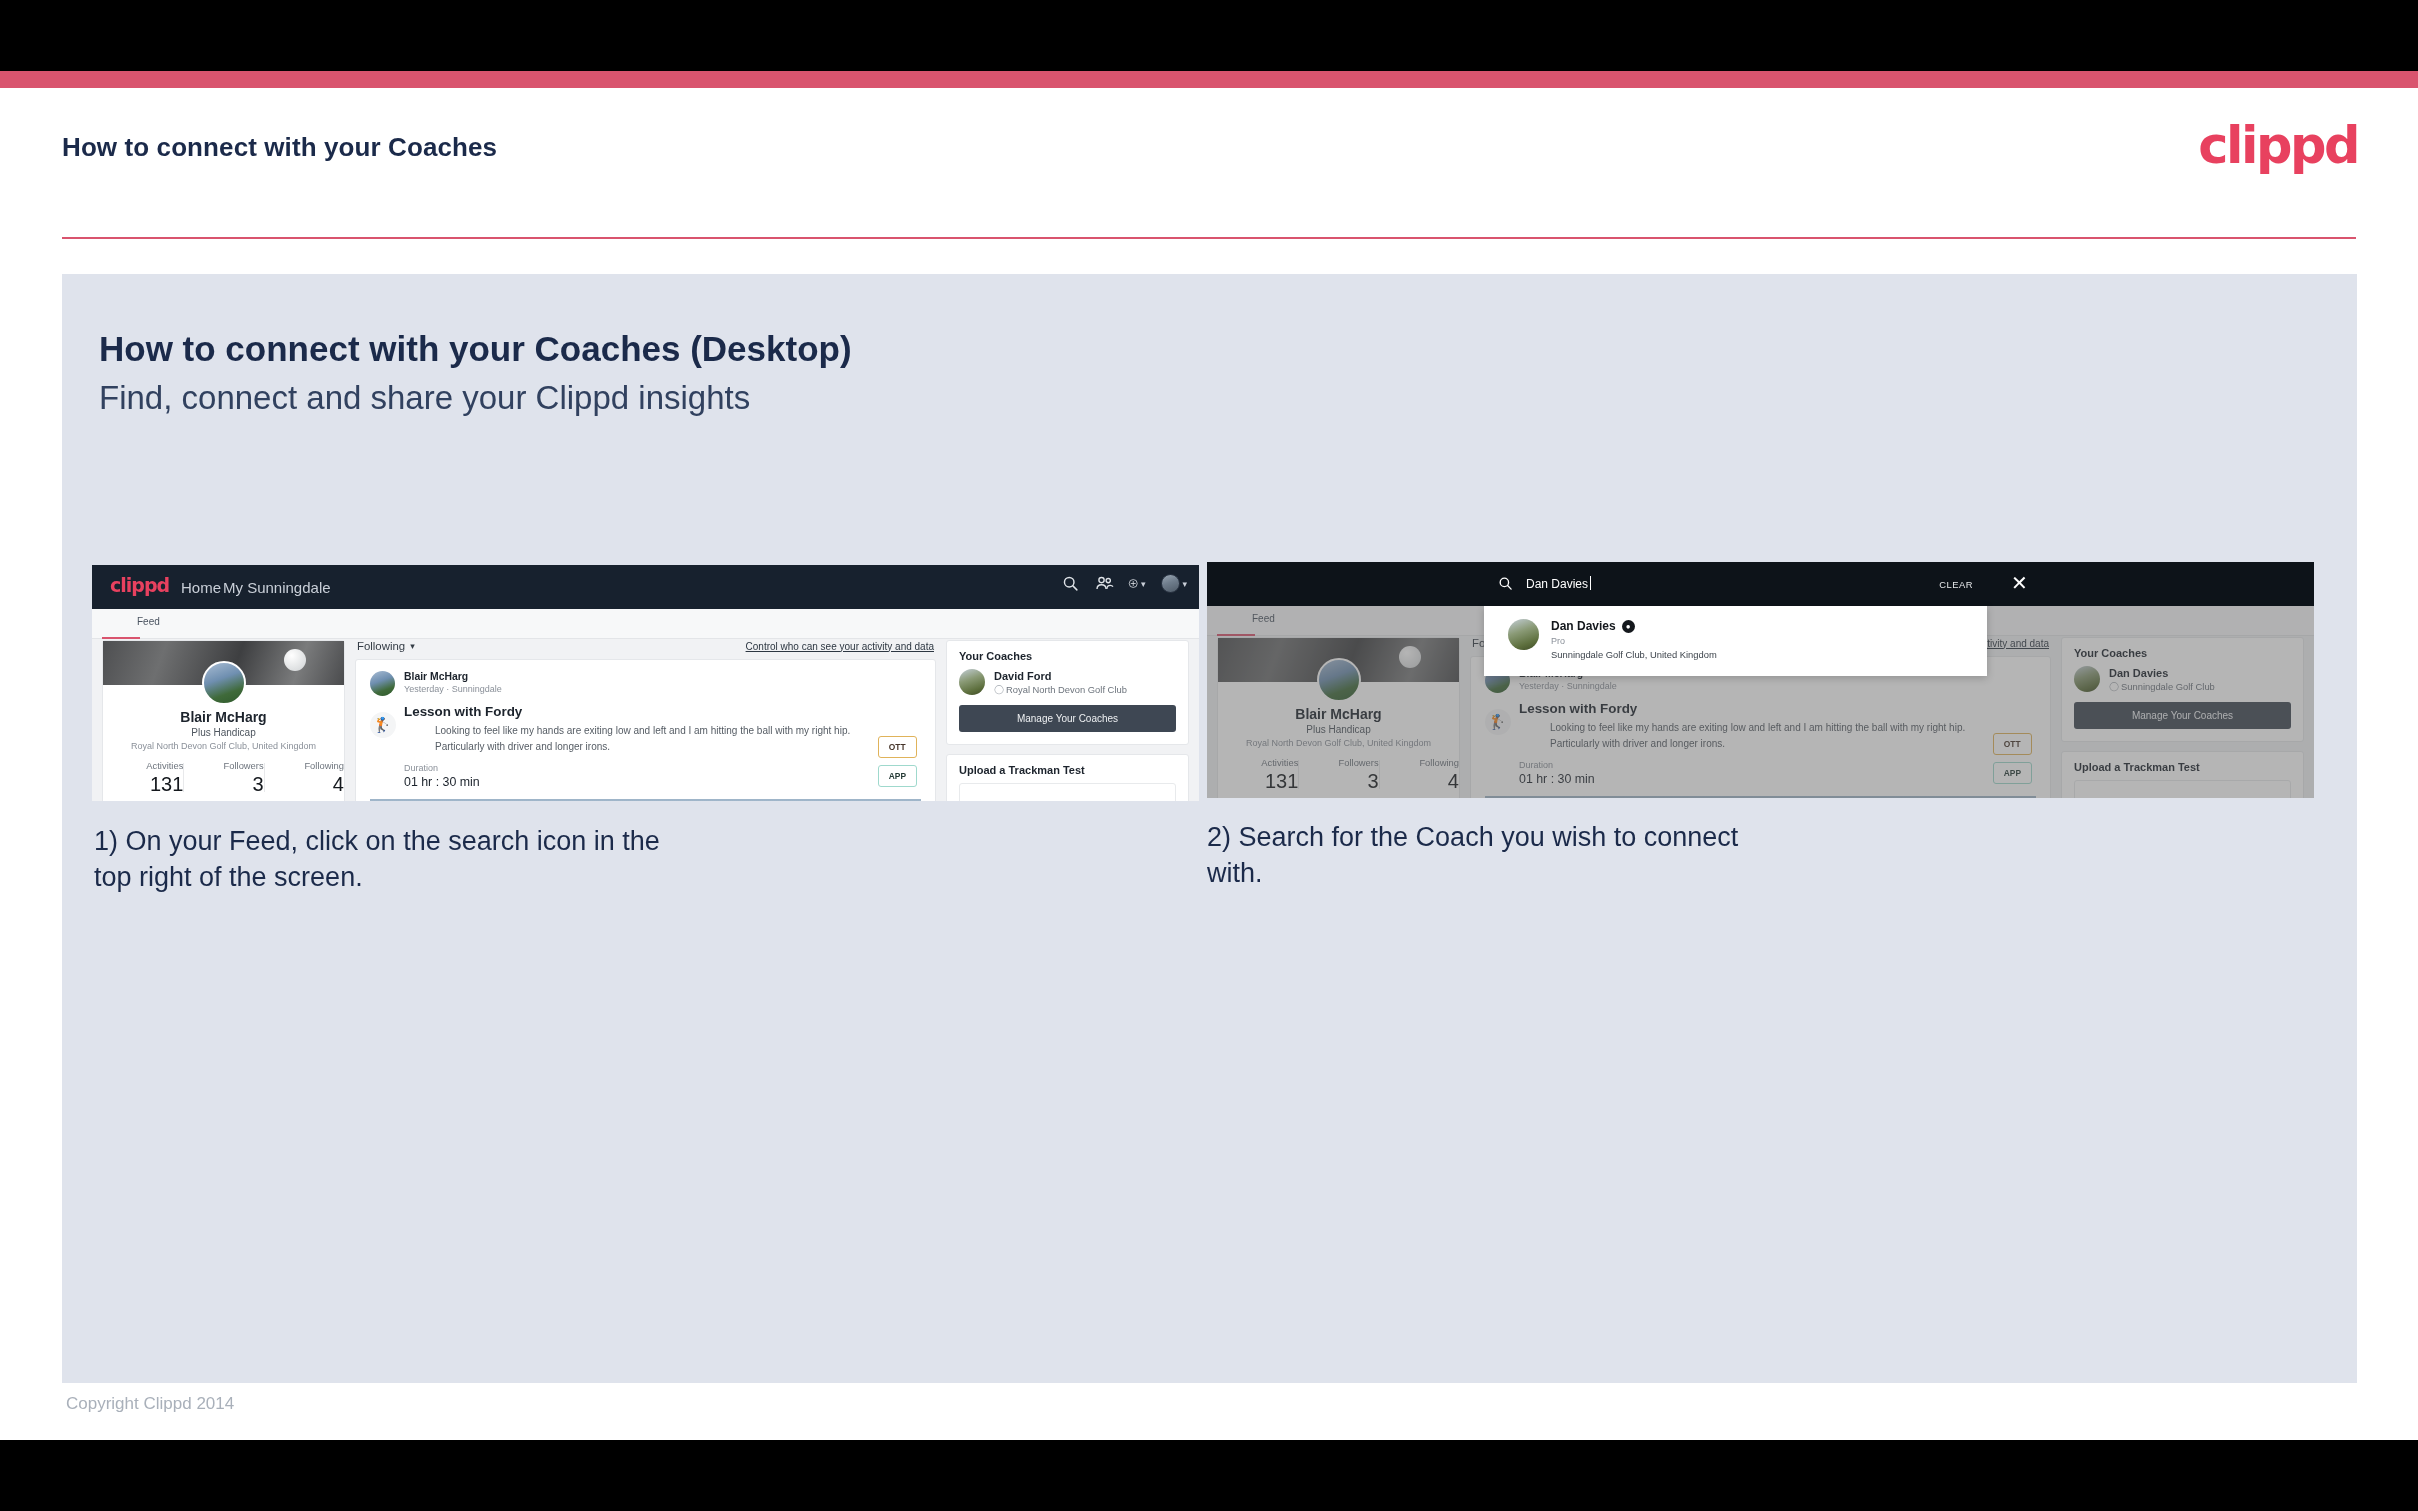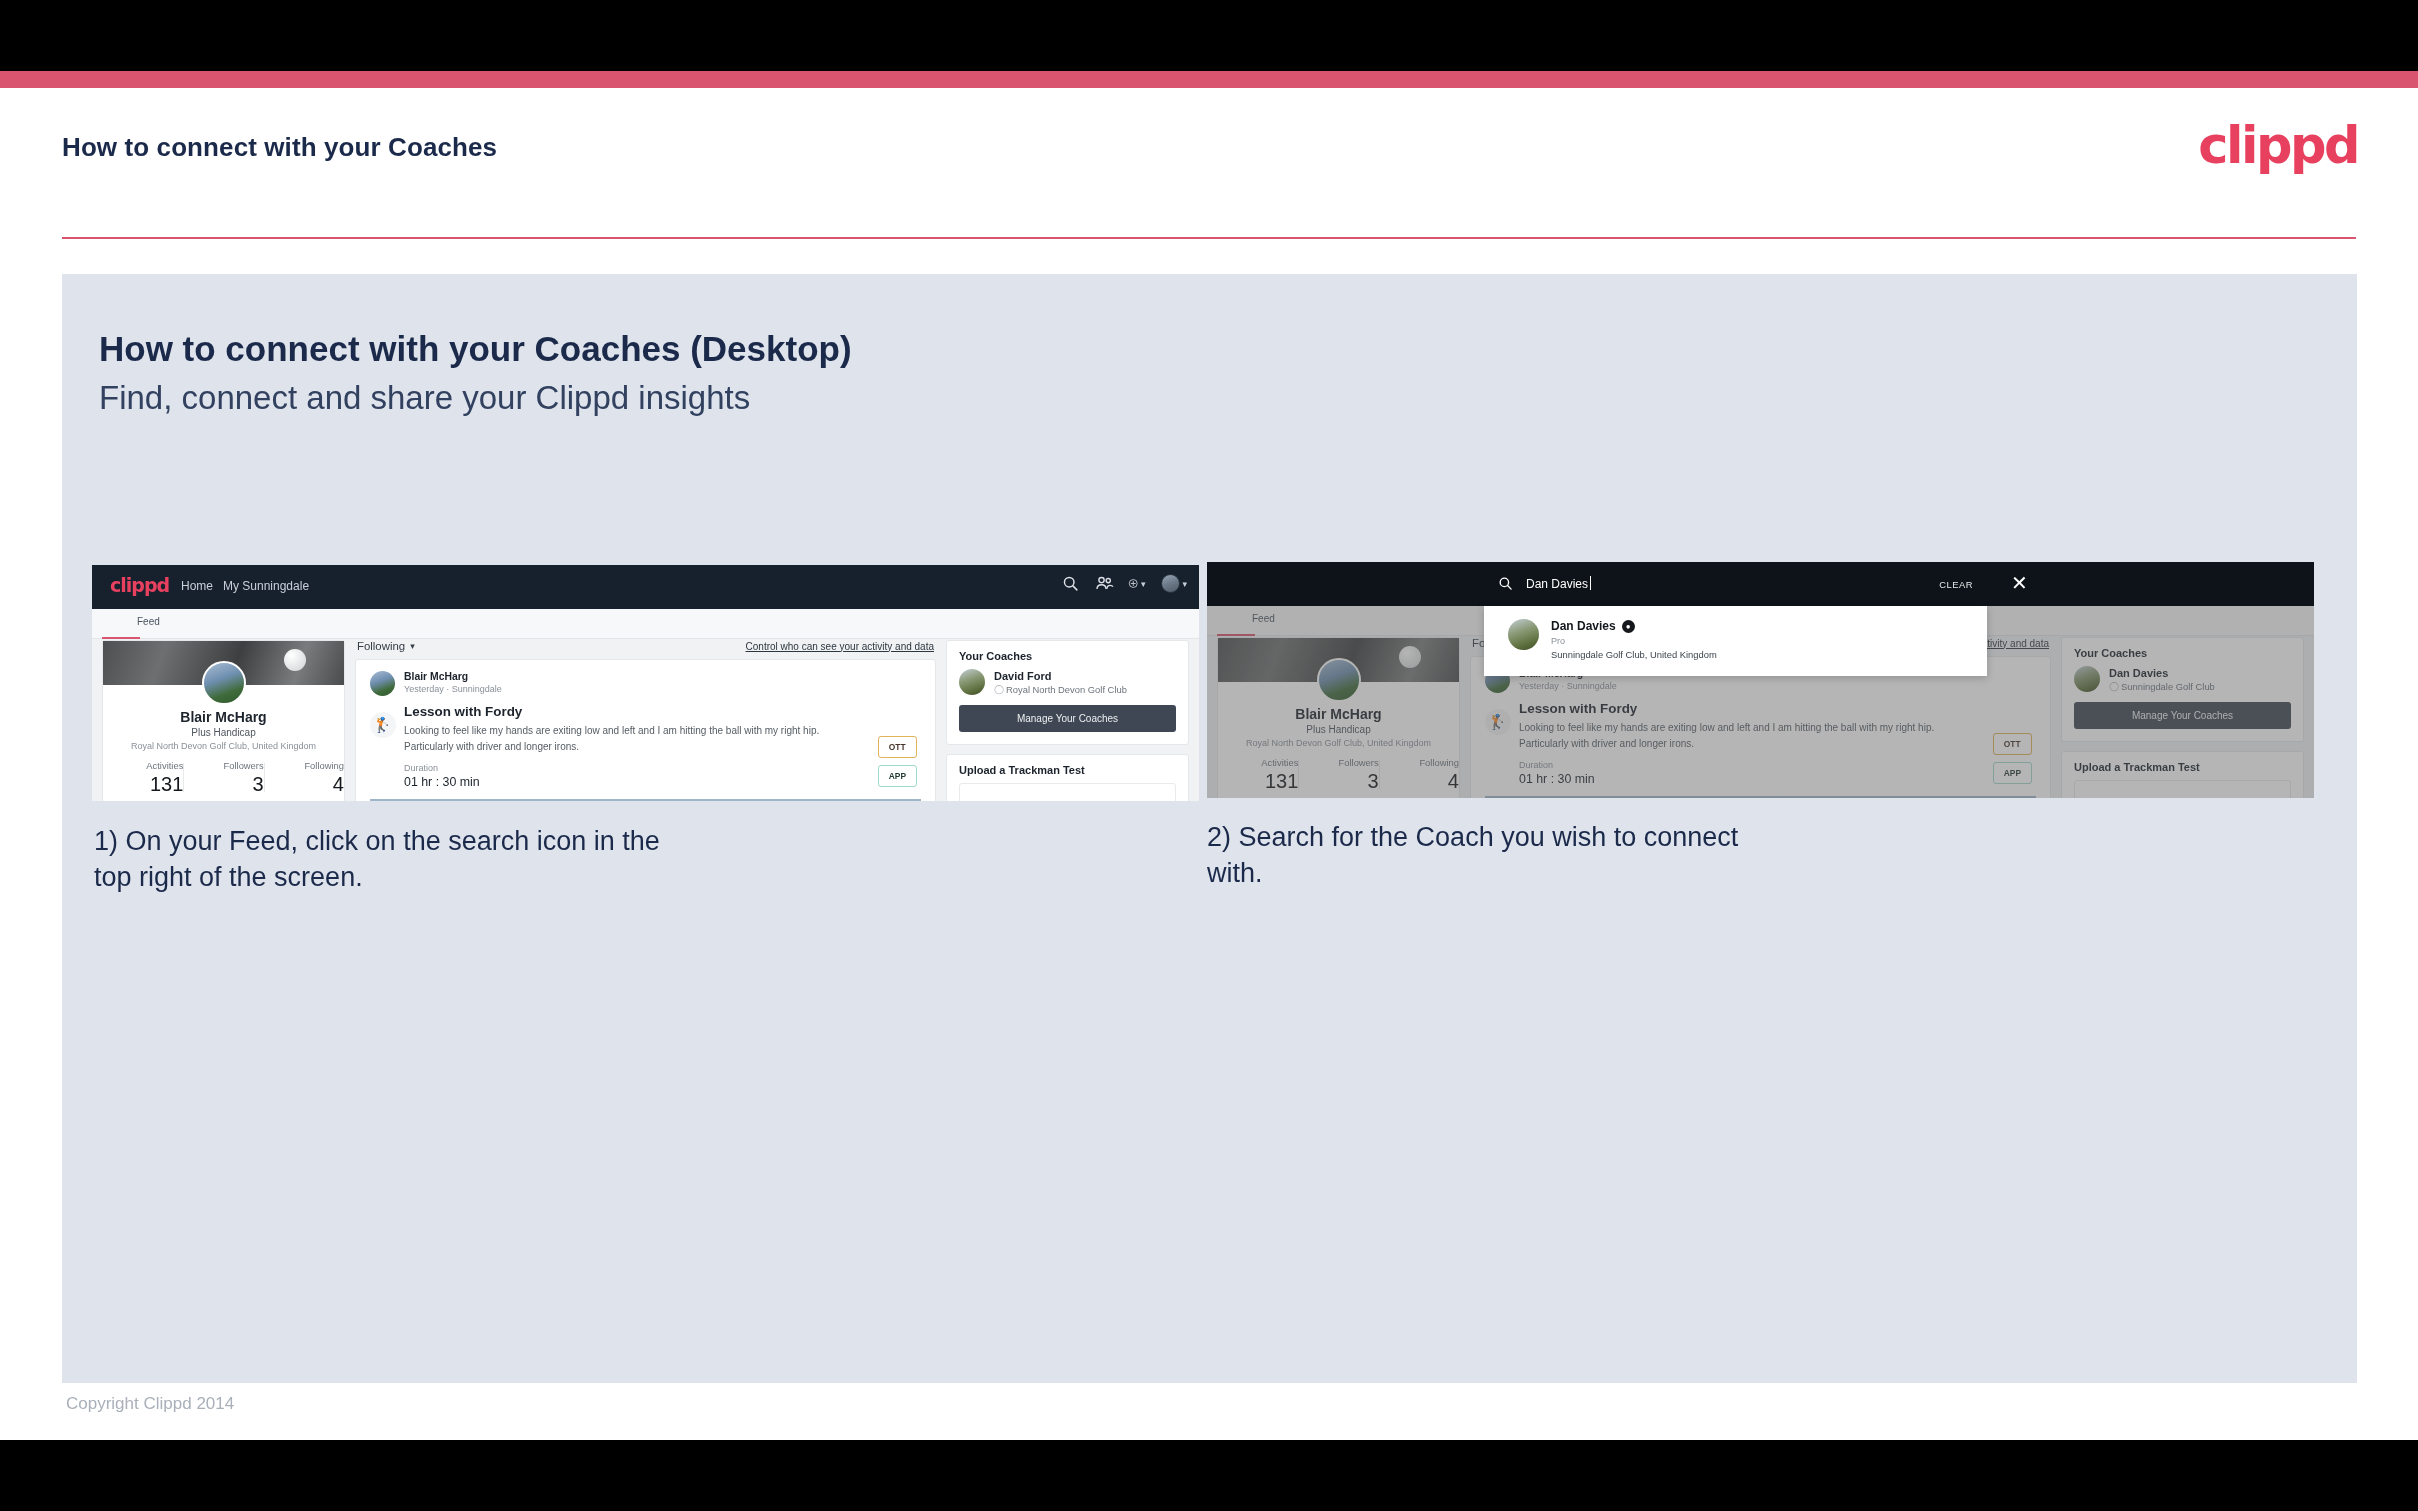--- a/index.html
+++ b/index.html
@@ -51,21 +51,21 @@
 
   .shot-inner { position:absolute; left:0; top:0; width:1107px; height:594px; }
 
   
   .appbar { position:absolute; left:0; top:0; width:100%; height:44px; background:#17212e; }
   .appbar-logo {
     position:absolute; left:18px; top:9px;
     font-size:19px; font-weight:800; color:#e8415f; letter-spacing:-1px;
     font-family:"DejaVu Sans", sans-serif;
   }
-  .nav { position:absolute; top:14px; font-size:12px; color:#c9cfd8; }
+  .nav { position:absolute; top:14px; font-size:15px; color:#c9cfd8; }
   .nav-home { left:89px; }
   .nav-perf { left:131px; }
   .appbar-icons { position:absolute; right:12px; top:10px; display:flex; align-items:center; gap:16px; }
   .ic { width:17px; height:17px; display:inline-block; position:relative; }
   .chev { font-size:9px; color:#c9cfd8; margin-left:2px; }
   .avatar-sm {
     width:19px; height:19px; border-radius:50%;
     background:linear-gradient(160deg,#9aa7b4 0%,#6f7d8c 45%,#4f5b68 100%);
     border:1px solid #2a3443;
   }
@@ -114,21 +114,21 @@
   .post { padding:11px 14px 0; }
   .post-head { display:flex; gap:9px; align-items:flex-start; }
   .post-avatar { width:25px; height:25px; border-radius:50%; flex:0 0 25px;
     background:linear-gradient(160deg,#a9bdd4 0%,#6f8fb0 40%,#3f6a3a 72%,#2f5a2c 100%); }
   .post-name { font-size:10.4px; font-weight:700; color:#1c232c; }
   .post-meta { font-size:9px; color:#8a9099; margin-top:2px; }
   .post-body { margin-left:34px; margin-top:8px; position:relative; }
   .golfer-glyph { position:absolute; left:-34px; top:8px; width:26px; height:26px; border-radius:50%;
                   background:#f4f5f6; color:#c7ccd2; font-size:15px; text-align:center; line-height:26px; }
   .post-title { font-size:13.4px; font-weight:700; color:#1c232c; }
-  .post-text { font-size:10px; color:#555c64; line-height:1.55; margin-top:4px; max-width:465px; }
+  .post-text { font-size:10px; color:#555c64; line-height:1.55; margin-top:4px; max-width:465px;margin-left:31px; }
   .post-dur-l { font-size:9px; color:#8a9099; margin-top:9px; }
   .post-dur-v { font-size:12.4px; color:#1c232c; margin-top:2px; }
   .tags { position:absolute; right:4px; bottom:2px; display:flex; gap:7px;flex-direction:column; }
   .tag { font-size:8.4px; font-weight:700; padding:5px 10px; border-radius:3px; background:#fff; }
   .tag-ott { border:1px solid #e0b35a; color:#46352a; }
   .tag-app { border:1px solid #9fd9cd; color:#253a36; }
   .post-photo {
     margin-top:10px; height:149px;
     background:
       radial-gradient(ellipse 69px 46px at 40% 88%, #1b1c1f 0 58%, rgba(27,28,31,0) 62%),

